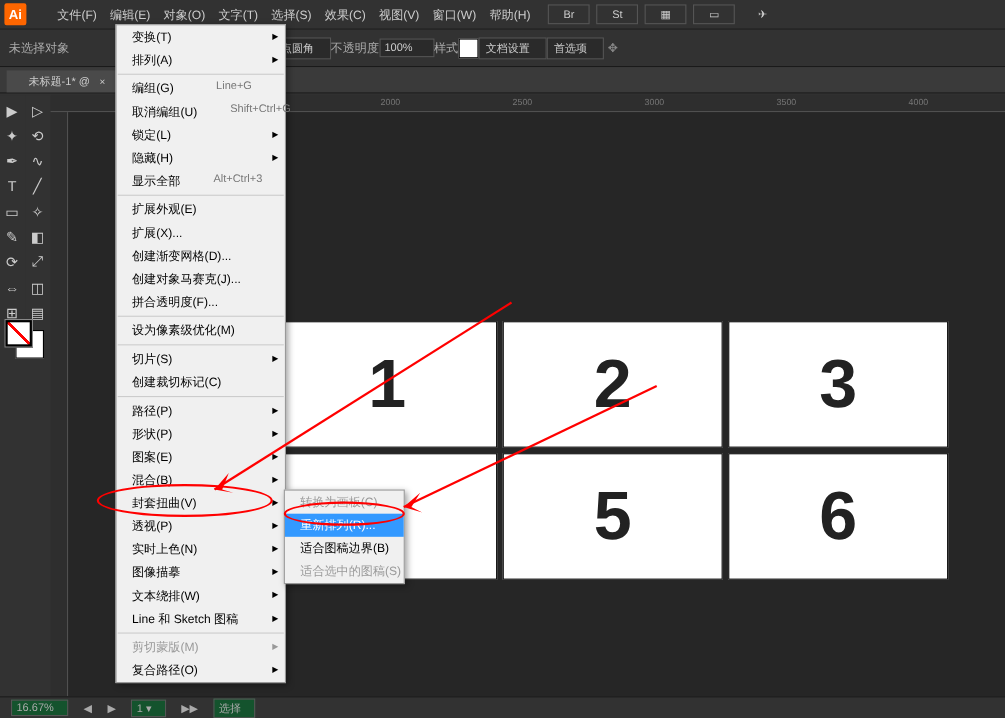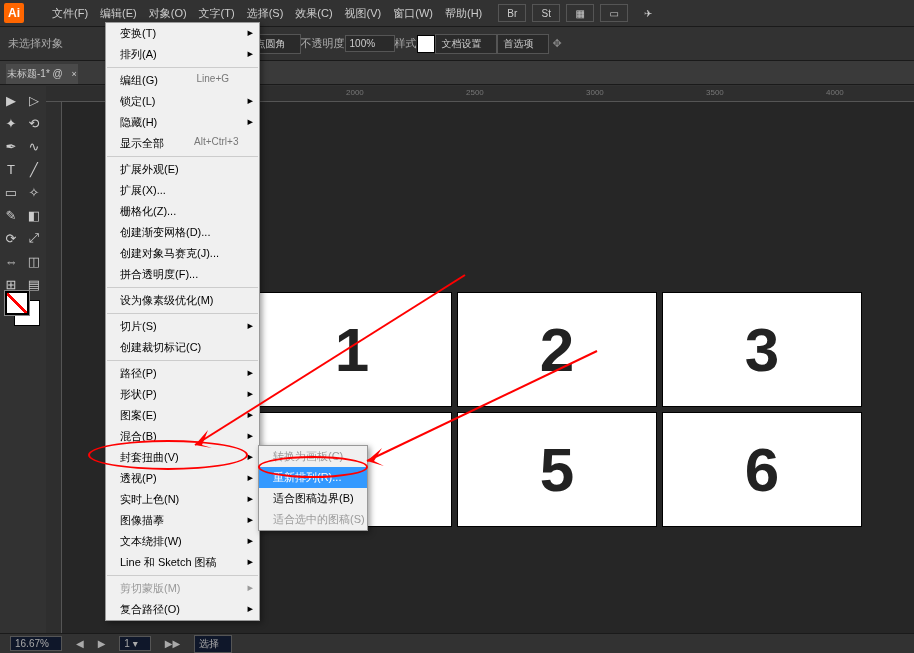--- a/index.html
+++ b/index.html
@@ -2,30 +2,30 @@
 <html><head>
 <meta charset="utf-8">
 <style>
 * { margin: 0; padding: 0; box-sizing: border-box; font-family: "Microsoft YaHei", sans-serif; }
 body { background: #323232; width: 914px; height: 653px; overflow: hidden; position: relative; color: #ccc; font-size: 11px; }
 
 .menubar { height: 27px; background: #323232; display: flex; align-items: center; padding-left: 4px; border-bottom: 1px solid #1a1a1a; }
 .app-icon { width: 20px; height: 20px; background: #ff6600; color: #fff; font-weight: bold; display: flex; align-items: center; justify-content: center; font-size: 12px; border-radius: 2px; margin-right: 22px; }
 .menu-item { padding: 0 6px; font-size: 11px; color: #ccc; cursor: default; }
 .menu-icons { display: flex; gap: 6px; margin-left: 10px; align-items: center; }
-.menu-icons span { width: 28px; height: 18px; border: 1px solid #555; display: flex; align-items: center; justify-content: center; font-size: 10px; }
+.menu-icons span { width: 38px; height: 18px; border: 1px solid #555; display: flex; align-items: center; justify-content: center; font-size: 10px; }
 
 .controlbar { height: 34px; background: #323232; display: flex; align-items: center; padding: 0 8px; border-bottom: 1px solid #1a1a1a; }
 .cb-label { font-size: 11px; color: #aaa; }
 .cb-dropdown { background: #2a2a2a; border: 1px solid #555; padding: 2px 14px 2px 6px; font-size: 10px; color: #ccc; position: relative; }
 .cb-input { background: #2a2a2a; border: 1px solid #555; padding: 2px 4px; font-size: 10px; color: #ccc; width: 50px; }
 .cb-swatch { width: 18px; height: 18px; background: #fff; border: 1px solid #000; }
 
 .tabbar { height: 24px; background: #3a3a3a; display: flex; align-items: flex-end; padding-left: 6px; border-bottom: 1px solid #1a1a1a; }
-.tab { background: #4a4a4a; padding: 3px 1px; font-size: 10px; position: relative; }
+.tab { background: #4a4a4a; padding: 3px 20px; font-size: 10px; position: relative; }
 .tab-close { margin-left: 6px; font-size: 9px; }
 
 .toolbox-left { position: absolute; left: 0; top: 87px; width: 23px; background: #323232; display: flex; flex-direction: column; gap: 1px; padding-top: 2px; }
 .toolbox-right { position: absolute; left: 23px; top: 87px; width: 23px; background: #323232; display: flex; flex-direction: column; gap: 1px; padding-top: 2px; }
 .tool { width: 22px; height: 22px; display: flex; align-items: center; justify-content: center; font-size: 13px; color: #ccc; cursor: pointer; }
 .swatch-area { position: absolute; left: 4px; top: 290px; width: 38px; height: 38px; }
 .swatch-bg { position: absolute; left: 10px; top: 10px; width: 26px; height: 26px; background: #fff; border: 1px solid #000; }
 .swatch-fg { position: absolute; left: 0; top: 0; width: 26px; height: 26px; background: #000; border: 1px solid #888; }
 .swatch-fg::after { content: ""; position: absolute; left: 2px; top: 2px; right: 2px; bottom: 2px; background: linear-gradient(45deg, #fff 45%, #ff0000 45%, #ff0000 55%, #fff 55%); }
 
@@ -54,21 +54,21 @@
 .main-menu { left: 105px; top: 22px; width: 155px; }
 .sub-menu { left: 258px; top: 445px; width: 110px; }
 
 .red-ellipse { position: absolute; border: 2px solid #ff0000; border-radius: 50%; pointer-events: none; z-index: 200; }
 .ell1 { left: 88px; top: 440px; width: 160px; height: 30px; }
 .ell2 { left: 258px; top: 456px; width: 110px; height: 22px; }
 
 .red-arrow { position: absolute; z-index: 150; pointer-events: none; }
 
 .statusbar { position: absolute; left: 0; bottom: 0; right: 0; height: 20px; background: #323232; border-top: 1px solid #1a1a1a; display: flex; align-items: center; padding: 0 10px; gap: 14px; font-size: 10px; color: #aaa; }
-.sb-dropdown { border: 1px solid #555; padding: 1px 12px 1px 4px; background: #0f172a; }
+.sb-dropdown { border: 1px solid #555; padding: 1px 12px 1px 4px; background: #14532d; }
 </style>
 </head>
 <body>
 
 <div class="menubar">
   <div class="app-icon">Ai</div>
   <span class="menu-item">文件(F)</span>
   <span class="menu-item">编辑(E)</span>
   <span class="menu-item">对象(O)</span>
   <span class="menu-item">文字(T)</span>
@@ -166,40 +166,41 @@
   <div class="dm-item">
       <span>排列(A)</span>
       <span class="dm-arrow">▸</span>
     </div>
   <div class="dm-sep"></div>
   <div class="dm-item">
       <span>编组(G)</span>
       <span class="dm-shortcut">Line+G</span>
     </div>
   <div class="dm-item">
+      <span>取消编组(U)</span>
+      <span class="dm-shortcut">Shift+Ctrl+G</span>
+    </div>
+  <div class="dm-item">
       <span>锁定(L)</span>
       <span class="dm-arrow">▸</span>
     </div>
   <div class="dm-item">
       <span>隐藏(H)</span>
       <span class="dm-arrow">▸</span>
     </div>
   <div class="dm-item">
       <span>显示全部</span>
       <span class="dm-shortcut">Alt+Ctrl+3</span>
     </div>
   <div class="dm-sep"></div>
   <div class="dm-item">
       <span>扩展外观(E)</span>
     </div>
   <div class="dm-item">
       <span>扩展(X)...</span>
-    </div>
-  <div class="dm-item">
-      <span>栅格化(Z)...</span>
     </div>
   <div class="dm-item">
       <span>创建渐变网格(D)...</span>
     </div>
   <div class="dm-item">
       <span>创建对象马赛克(J)...</span>
     </div>
   <div class="dm-item">
       <span>拼合透明度(F)...</span>
     </div>

